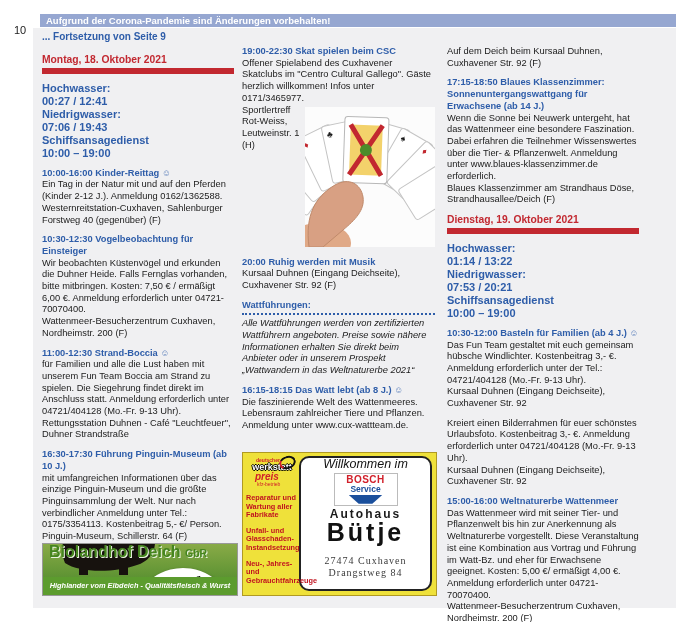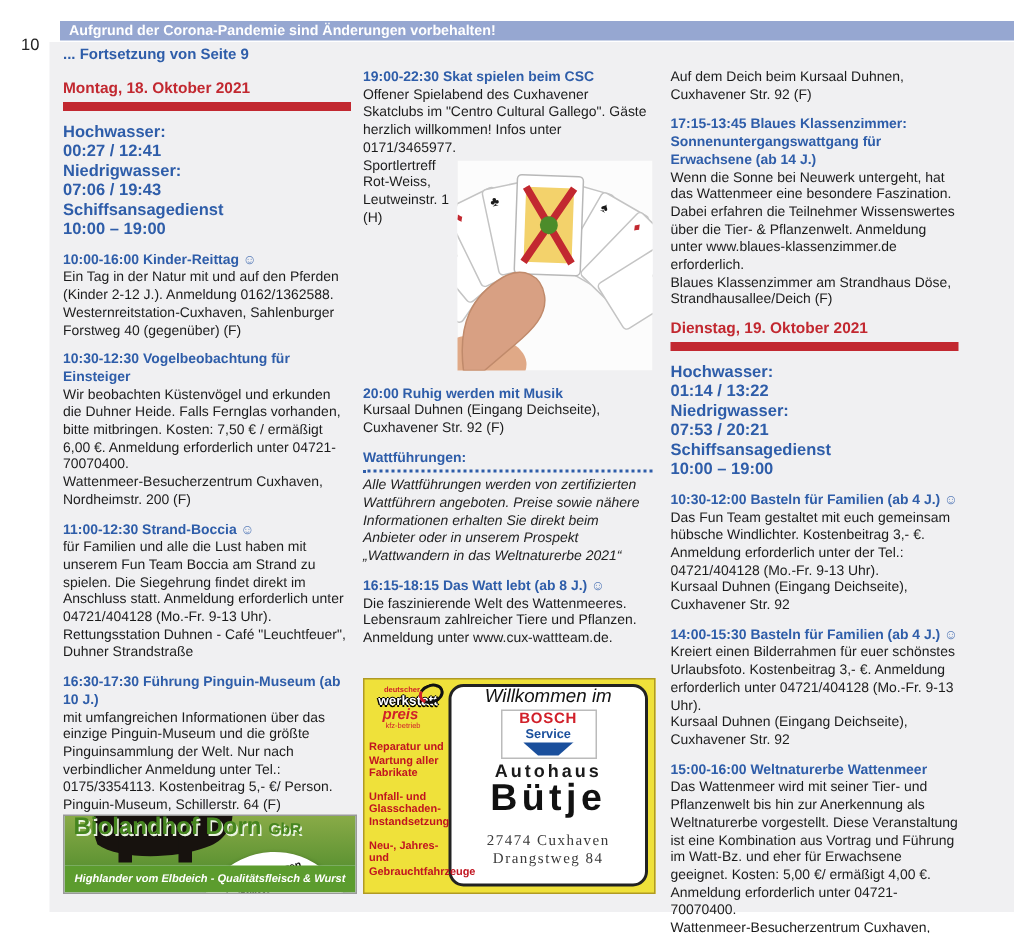--- a/index.html
+++ b/index.html
@@ -138,21 +138,21 @@
       <div class="ab-cow">
   <svg viewBox="0 0 120 84" width="120" height="84" xmlns="http://www.w3.org/2000/svg">
     <path d="M30,26 C18,22 8,12 15,3 C19,12 28,16 38,18 Z" fill="#cfc6b2"></path>
     <path d="M62,18 C70,7 85,2 93,9 C84,11 75,18 69,24 Z" fill="#cfc6b2"></path>
     <path d="M20,70 C12,50 22,34 40,30 C44,16 60,12 70,22 C86,16 104,24 108,40 C114,54 106,68 92,72 C70,80 34,80 20,70 Z" fill="#17120e"></path>
     <rect x="34" y="66" width="9" height="16" fill="#17120e"></rect>
     <rect x="74" y="66" width="9" height="16" fill="#17120e"></rect>
   </svg>
 </div>
       <div class="ab-title">
-        <span>Biolandhof Dorn</span>
+        <span>Biolandhof Deich</span>
         <span class="ab-gbr">GbR</span>
       </div>
       <div class="ab-logo">
         <div class="ab-sq1">Bioland</div>
         <div class="ab-sq2"></div>
       </div>
       <div class="ab-badge">
         <div class="bl0">Infos zu unseren</div>
         <div class="bl1">Ferienwohnungen</div>
         <div class="bl2">und</div>
@@ -272,21 +272,21 @@
       </div>
     </div>
   </div>
 
   <div class="col" id="col3">
     <div class="blocks">
         <div class="block cont">
           <div>Auf dem Deich beim Kursaal Duhnen, Cuxhavener Str. 92 (F)</div>
         </div>
         <div class="block event">
-          <div class="ev-head"><span class="ev-time">17:15-13:45</span> <span class="ev-title">Blaues Klassenzimmer: Sonnenuntergangswattgang für Erwachsene (ab 14 J.)</span></div>
+          <div class="ev-head"><span class="ev-time">17:15-18:50</span> <span class="ev-title">Blaues Klassenzimmer: Sonnenuntergangswattgang für Erwachsene (ab 14 J.)</span></div>
           <div class="ev-body">
             <div class="ev-para">Wenn die Sonne bei Neuwerk untergeht, hat das Wattenmeer eine besondere Faszination. Dabei erfahren die Teilnehmer Wissenswertes über die Tier- &amp; Pflanzenwelt. Anmeldung unter www.blaues-klassenzimmer.de erforderlich.</div>
             <div class="ev-para">Blaues Klassenzimmer am Strandhaus Döse, Strandhausallee/Deich (F)</div>
           </div>
         </div>
         <div class="block day">
           <div class="day-label">Dienstag, 19. Oktober 2021</div>
           <div class="day-bar"></div>
         </div>
         <div class="block tides">
@@ -304,21 +304,20 @@
           </div>
         </div>
         <div class="block event">
           <div class="ev-head"><span class="ev-time">10:30-12:00</span> <span class="ev-title">Basteln für Familien (ab 4 J.)</span><span class="smiley"> ☺</span></div>
           <div class="ev-body">
             <div class="ev-para">Das Fun Team gestaltet mit euch gemeinsam hübsche Windlichter. Kostenbeitrag 3,- €. Anmeldung erforderlich unter der Tel.: 04721/404128 (Mo.-Fr. 9-13 Uhr).</div>
             <div class="ev-para">Kursaal Duhnen (Eingang Deichseite), Cuxhavener Str. 92</div>
           </div>
         </div>
         <div class="block event">
-          <div class="ev-head"><span class="ev-time">14:00-15:30</span> <span class="ev-title">Basteln für Familien (ab 4 J.)</span><span class="smiley"> ☺</span></div>
           <div class="ev-body">
             <div class="ev-para">Kreiert einen Bilderrahmen für euer schönstes Urlaubsfoto. Kostenbeitrag 3,- €. Anmeldung erforderlich unter 04721/404128 (Mo.-Fr. 9-13 Uhr).</div>
             <div class="ev-para">Kursaal Duhnen (Eingang Deichseite), Cuxhavener Str. 92</div>
           </div>
         </div>
         <div class="block event">
           <div class="ev-head"><span class="ev-time">15:00-16:00</span> <span class="ev-title">Weltnaturerbe Wattenmeer</span></div>
           <div class="ev-body">
             <div class="ev-para">Das Wattenmeer wird mit seiner Tier- und Pflanzenwelt bis hin zur Anerkennung als Weltnaturerbe vorgestellt. Diese Veranstaltung ist eine Kombination aus Vortrag und Führung im Watt-Bz. und eher für Erwachsene geeignet. Kosten: 5,00 €/ ermäßigt 4,00 €. Anmeldung erforderlich unter 04721-70070400.</div>
             <div class="ev-para">Wattenmeer-Besucherzentrum Cuxhaven, Nordheimstr. 200 (F)</div>

